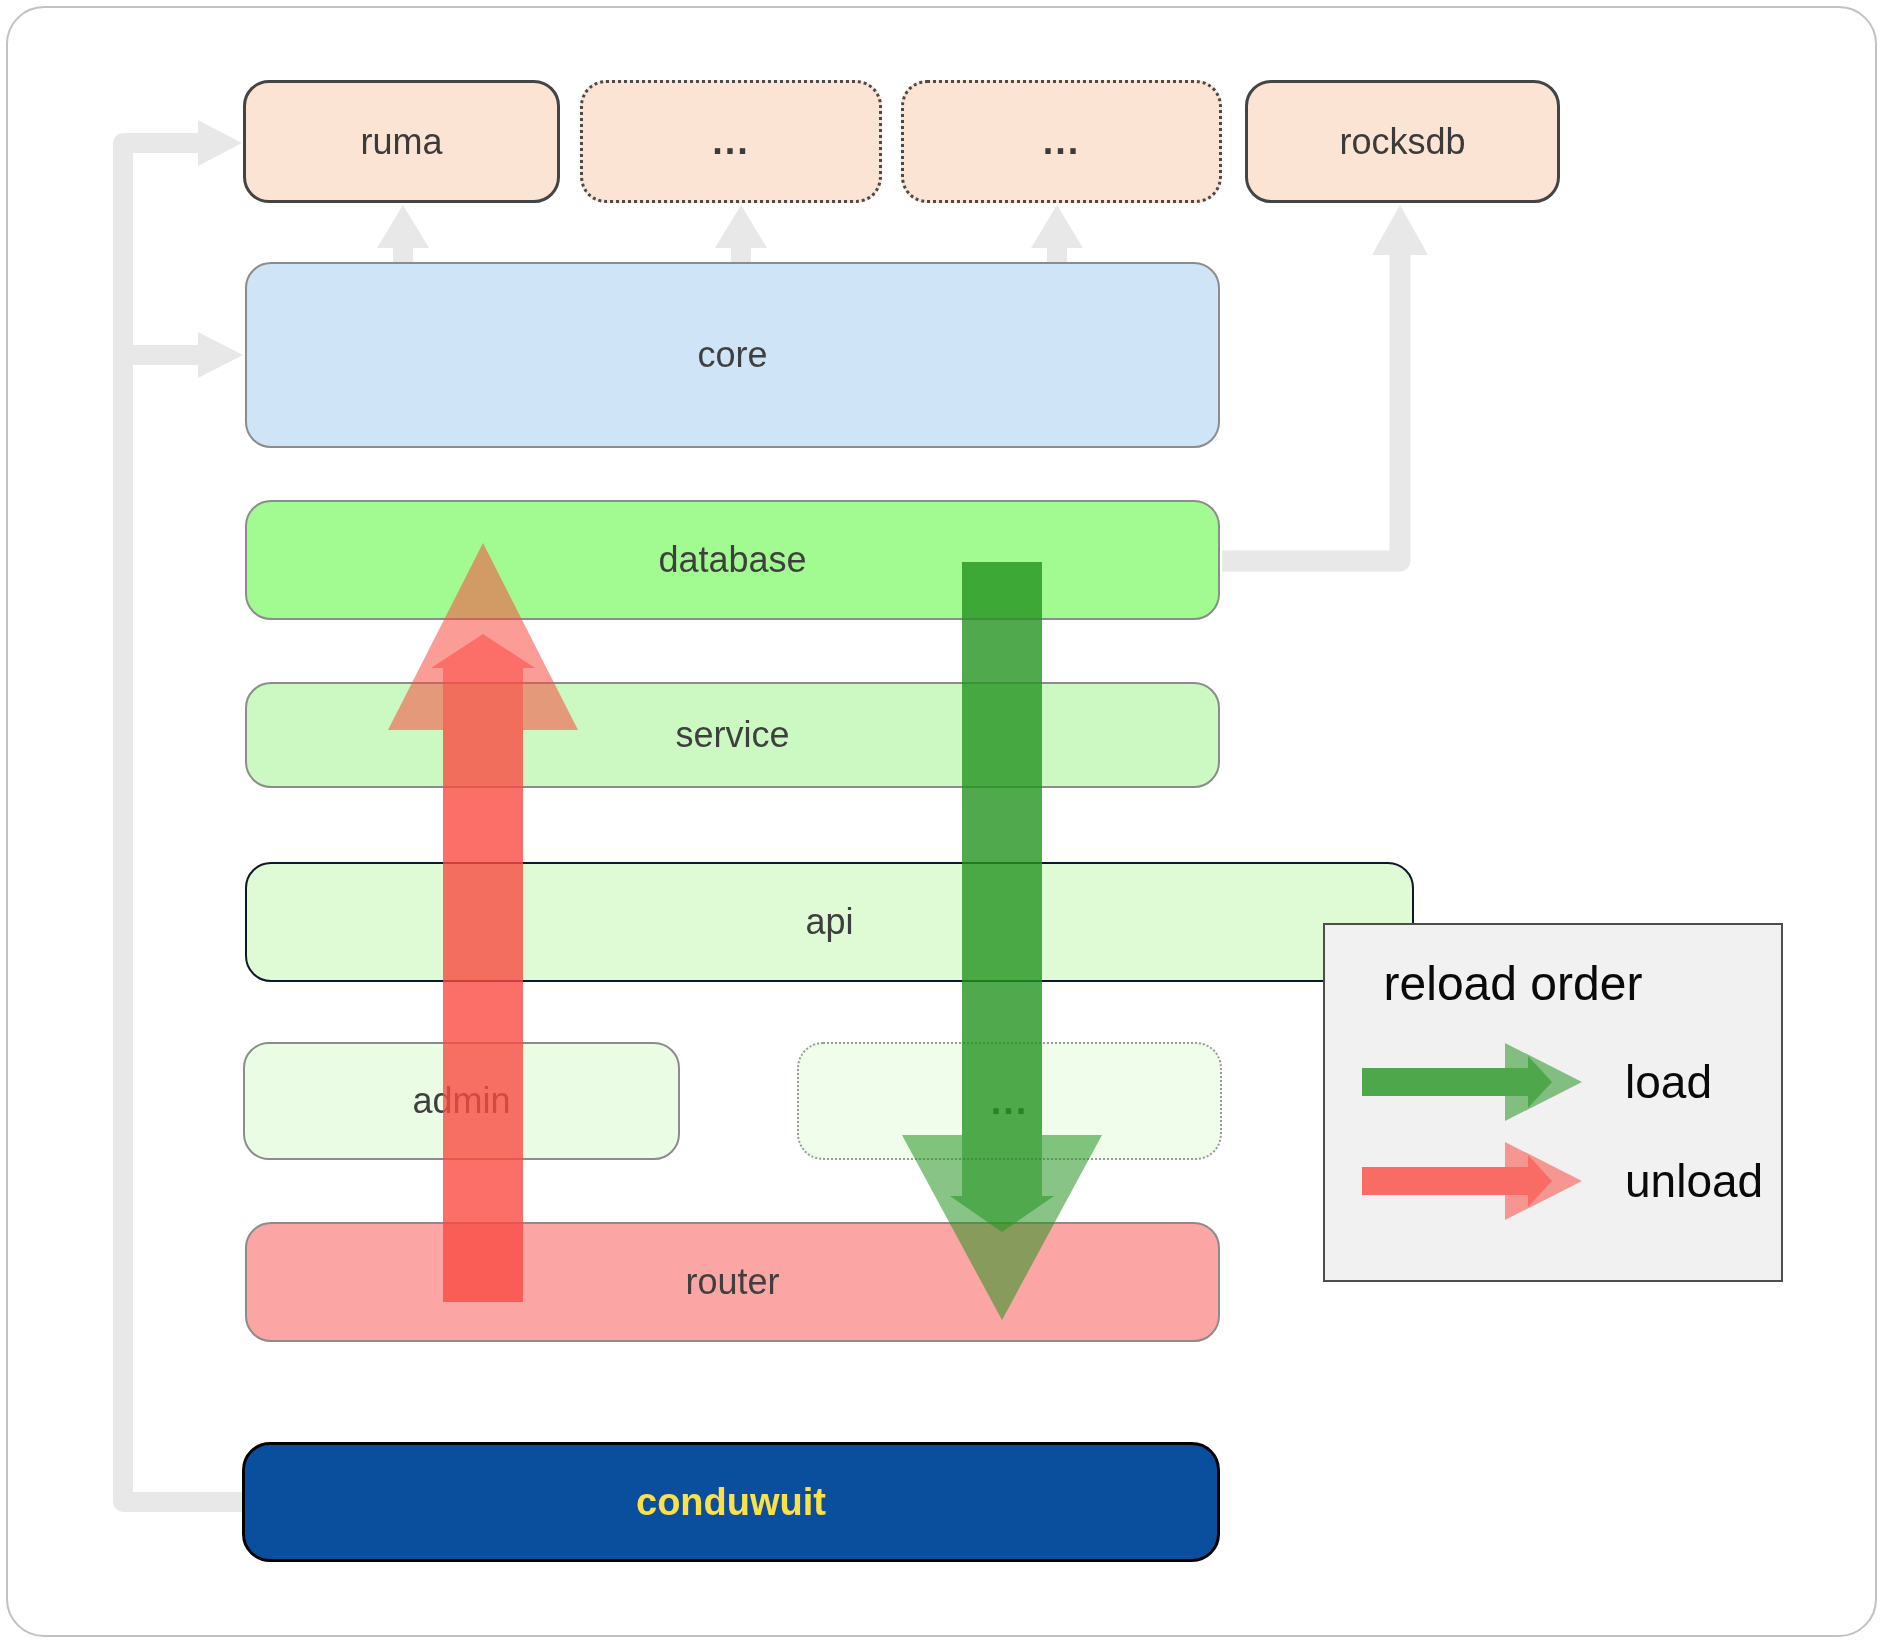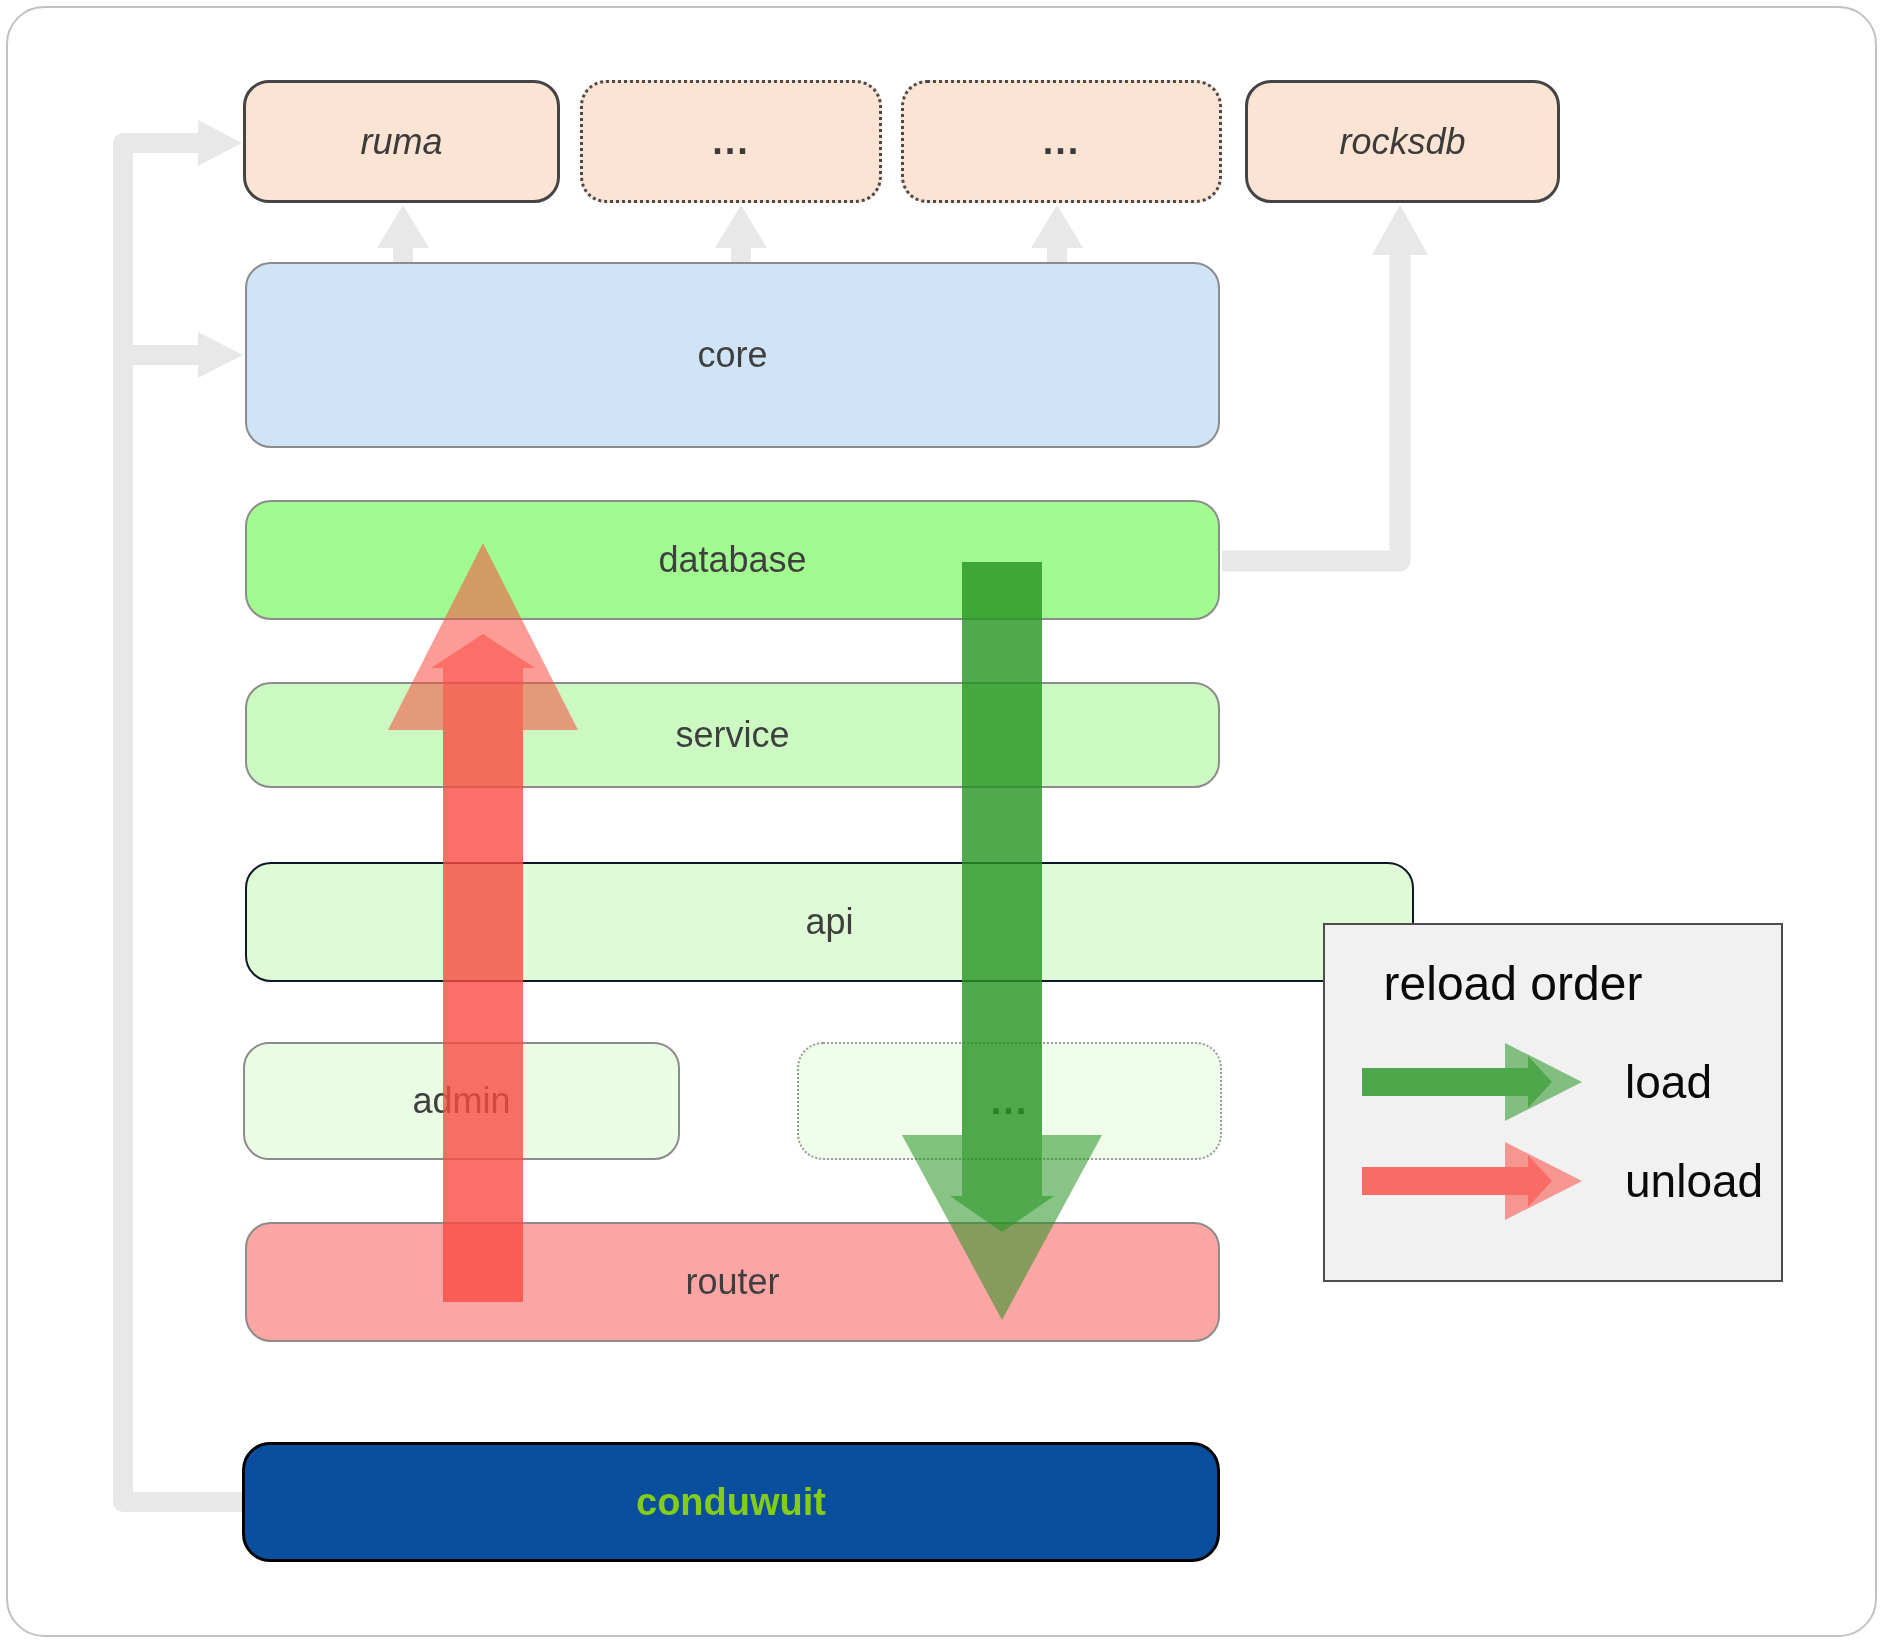--- a/index.html
+++ b/index.html
@@ -13,36 +13,36 @@
     border:2px solid #c2c2c2;border-radius:38px;
   }
   svg.layer{position:absolute;left:0;top:0;pointer-events:none;}
   #connector-layer{z-index:1;}
   #arrow-layer{z-index:3;}
   .node{
     position:absolute;box-sizing:border-box;z-index:2;
     display:flex;align-items:center;justify-content:center;
     font-size:36px;color:#3f3f3f;border-radius:26px;
   }
-  .peach{background:#fce4d4;border:3px solid #444444;color:#3b3b3b;font-style:italic;}
+  .peach{background:#fce4d4;border:3px solid #444444;color:#3b3b3b;}
   .peach-dotted{background:#fce4d4;border:3px dotted #4a4a4a;color:#3b3b3b;}
   .dots{font-weight:bold;font-size:38px;letter-spacing:2px;}
   #node-ruma   {left:243px;top:80px;width:317px;height:123px;}
   #node-ext1   {left:580px;top:80px;width:302px;height:123px;}
   #node-ext2   {left:901px;top:80px;width:321px;height:123px;}
   #node-rocksdb{left:1245px;top:80px;width:315px;height:123px;}
   #node-core    {left:245px;top:262px;width:975px;height:186px;background:#d0e4f7;border:2px solid #8c8c8c;}
   #node-database{left:245px;top:500px;width:975px;height:120px;background:#a2fb90;border:2px solid #8c8c8c;}
   #node-service {left:245px;top:682px;width:975px;height:106px;background:#ccf9c2;border:2px solid #8c8c8c;}
   #node-api     {left:245px;top:862px;width:1169px;height:120px;background:#defbd6;border:2px solid #0f172a;}
   #node-admin   {left:243px;top:1042px;width:437px;height:118px;background:#eafde4;border:2px solid #8c8c8c;}
   #node-ext3    {left:797px;top:1042px;width:425px;height:118px;background:#effdea;border:2px dotted #9a9a9a;}
   #node-router  {left:245px;top:1222px;width:975px;height:120px;background:#fca5a5;border:2px solid #8c8c8c;}
   #node-conduwuit{left:242px;top:1442px;width:978px;height:120px;background:#0a4f9e;border:3px solid #000000;
-                  color:#84cc16;font-weight:600;font-size:38px;border-radius:28px;}
+                  color:#fde047;font-weight:600;font-size:38px;border-radius:28px;}
   #legend-box{
     position:absolute;left:1323px;top:923px;width:460px;height:359px;z-index:2;
     background:#f1f1f1;border:2px solid #4d4d4d;box-sizing:border-box;
   }
   #legend-title{
     position:absolute;left:1323px;top:948px;width:380px;height:70px;z-index:2;
     display:flex;align-items:center;justify-content:center;
     font-size:48px;color:#0a0a0a;
   }
   .legend-label{

